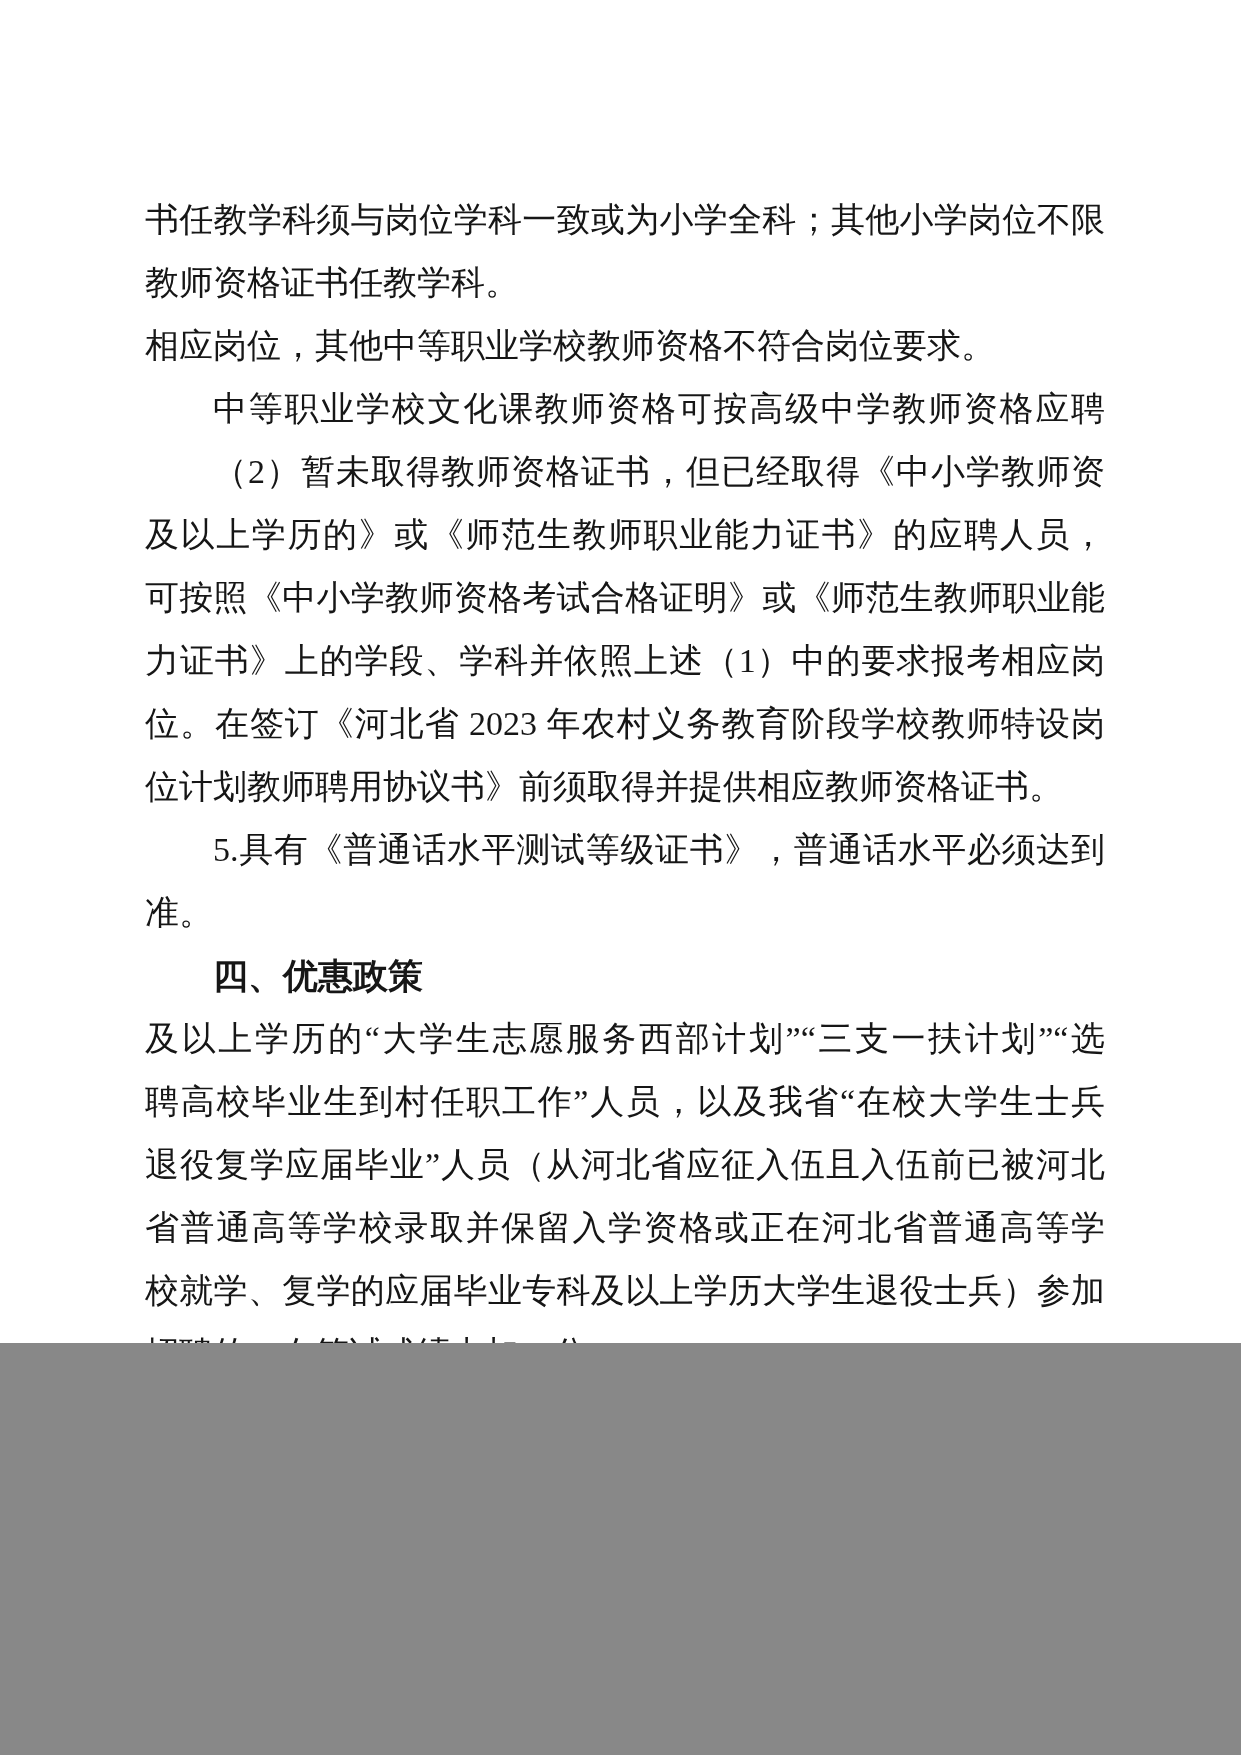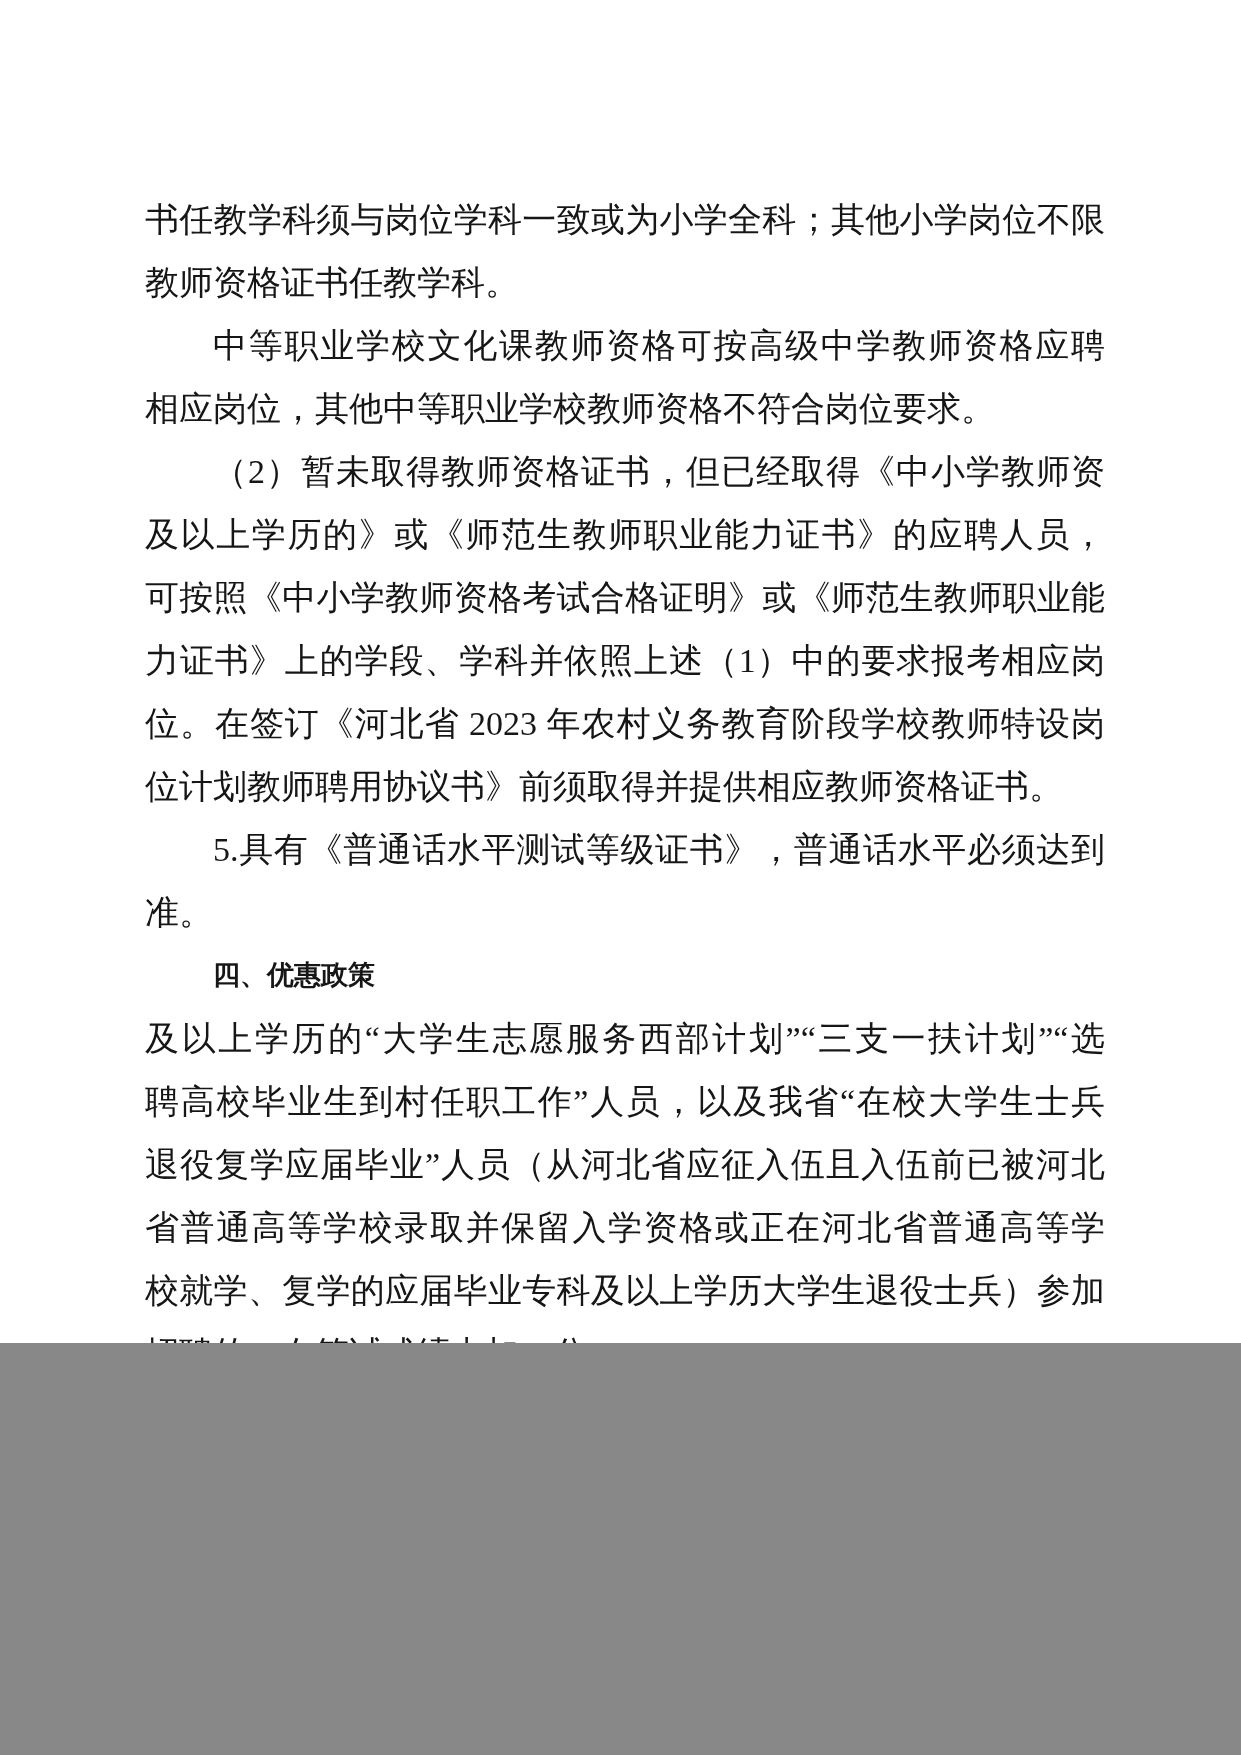--- a/index.html
+++ b/index.html
@@ -32,21 +32,21 @@
   .line.justify {
     text-align: justify;
     text-align-last: justify;
   }
   .line.indent {
     text-indent: 68px;
   }
   .line.heading {
     font-family: "Liberation Sans", "DejaVu Sans", sans-serif;
     font-weight: 700;
-    font-size: 27px;
+    font-size: 35px;
     text-align: left;
     text-align-last: left;
   }
   .page-number {
     position: absolute;
     left: 150px;
     top: 1585px;
     height: 40px;
     line-height: 40px;
     font-size: 30px;
@@ -55,22 +55,22 @@
     font-family: "Liberation Serif", "DejaVu Serif", serif;
   }
 </style>
 </head>
 <body>
 
 <div class="page">
   <div class="content">
     <div class="line justify">书任教学科须与岗位学科一致或为小学全科；其他小学岗位不限</div>
     <div class="line">教师资格证书任教学科。</div>
+    <div class="line">相应岗位，其他中等职业学校教师资格不符合岗位要求。</div>
     <div class="line justify indent">中等职业学校文化课教师资格可按高级中学教师资格应聘</div>
-    <div class="line">相应岗位，其他中等职业学校教师资格不符合岗位要求。</div>
     <div class="line justify indent">（2）暂未取得教师资格证书，但已经取得《中小学教师资</div>
     <div class="line justify">及以上学历的》或《师范生教师职业能力证书》的应聘人员，</div>
     <div class="line justify">可按照《中小学教师资格考试合格证明》或《师范生教师职业能</div>
     <div class="line justify">力证书》上的学段、学科并依照上述（1）中的要求报考相应岗</div>
     <div class="line justify">位。在签订《河北省 2023 年农村义务教育阶段学校教师特设岗</div>
     <div class="line">位计划教师聘用协议书》前须取得并提供相应教师资格证书。</div>
     <div class="line justify indent">5.具有《普通话水平测试等级证书》，普通话水平必须达到</div>
     <div class="line">准。</div>
     <div class="line heading indent">四、优惠政策</div>
     <div class="line justify">及以上学历的“大学生志愿服务西部计划”“三支一扶计划”“选</div>

